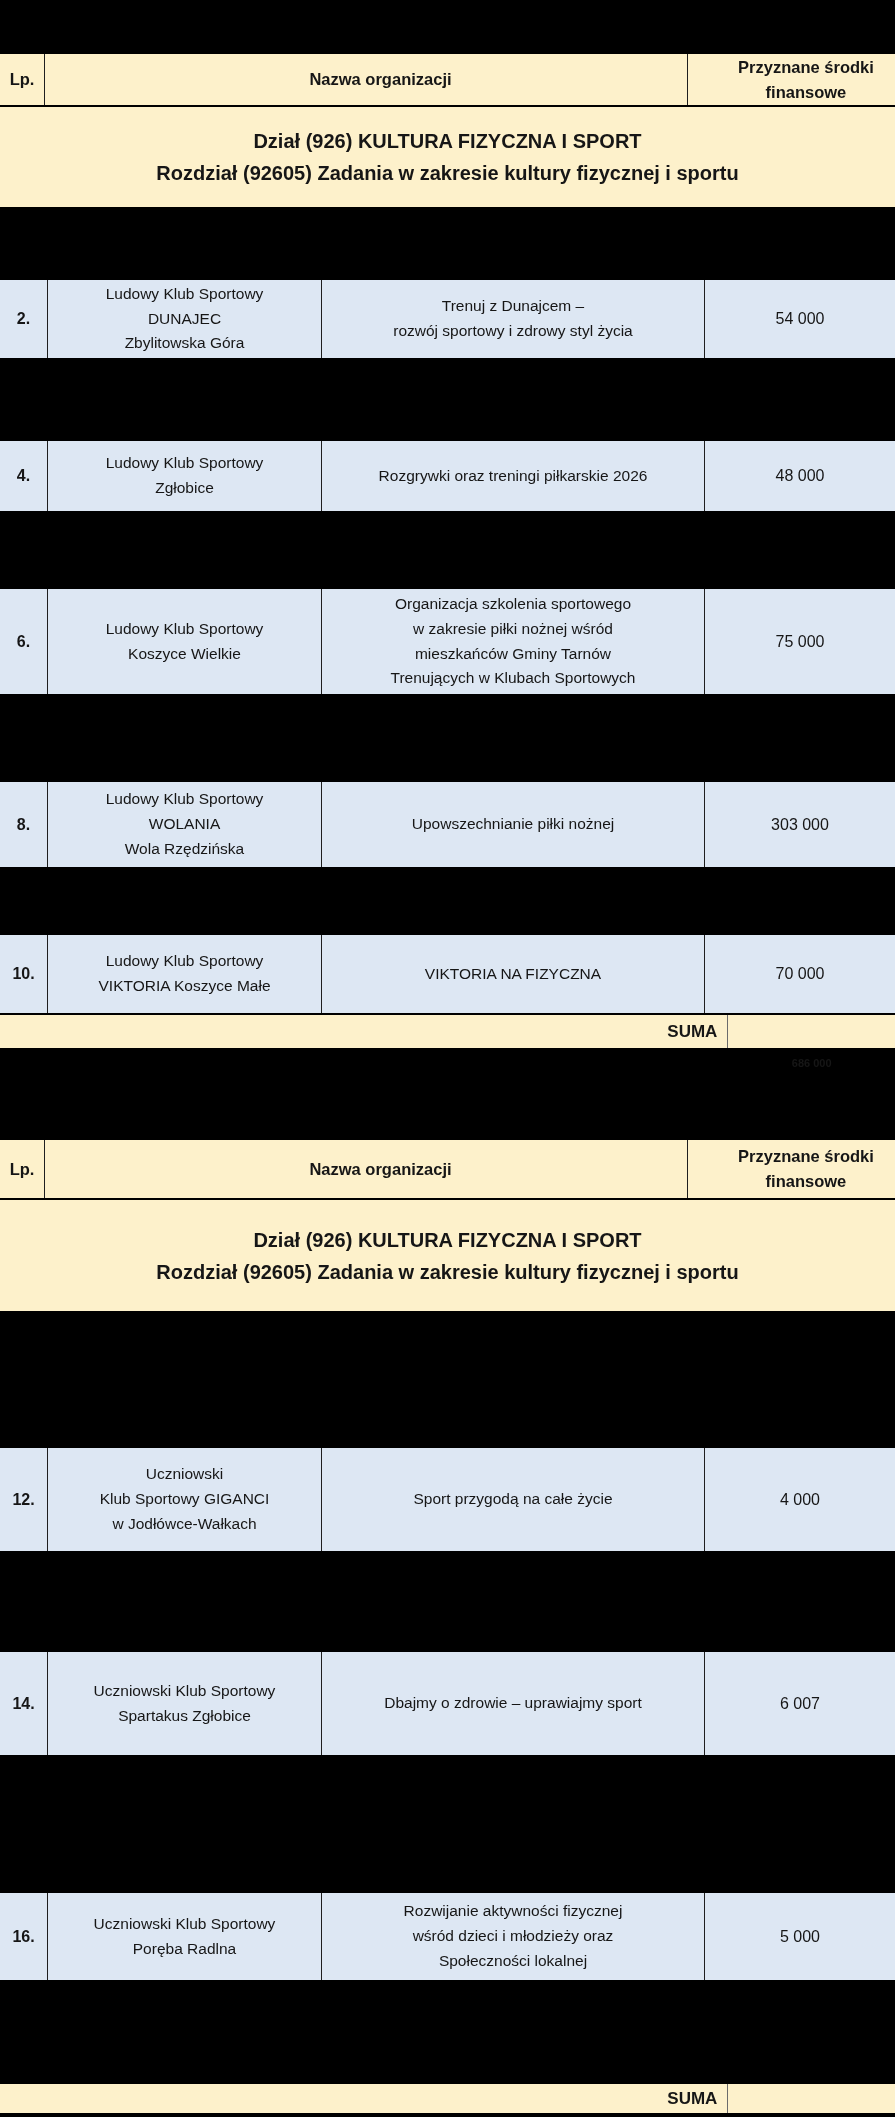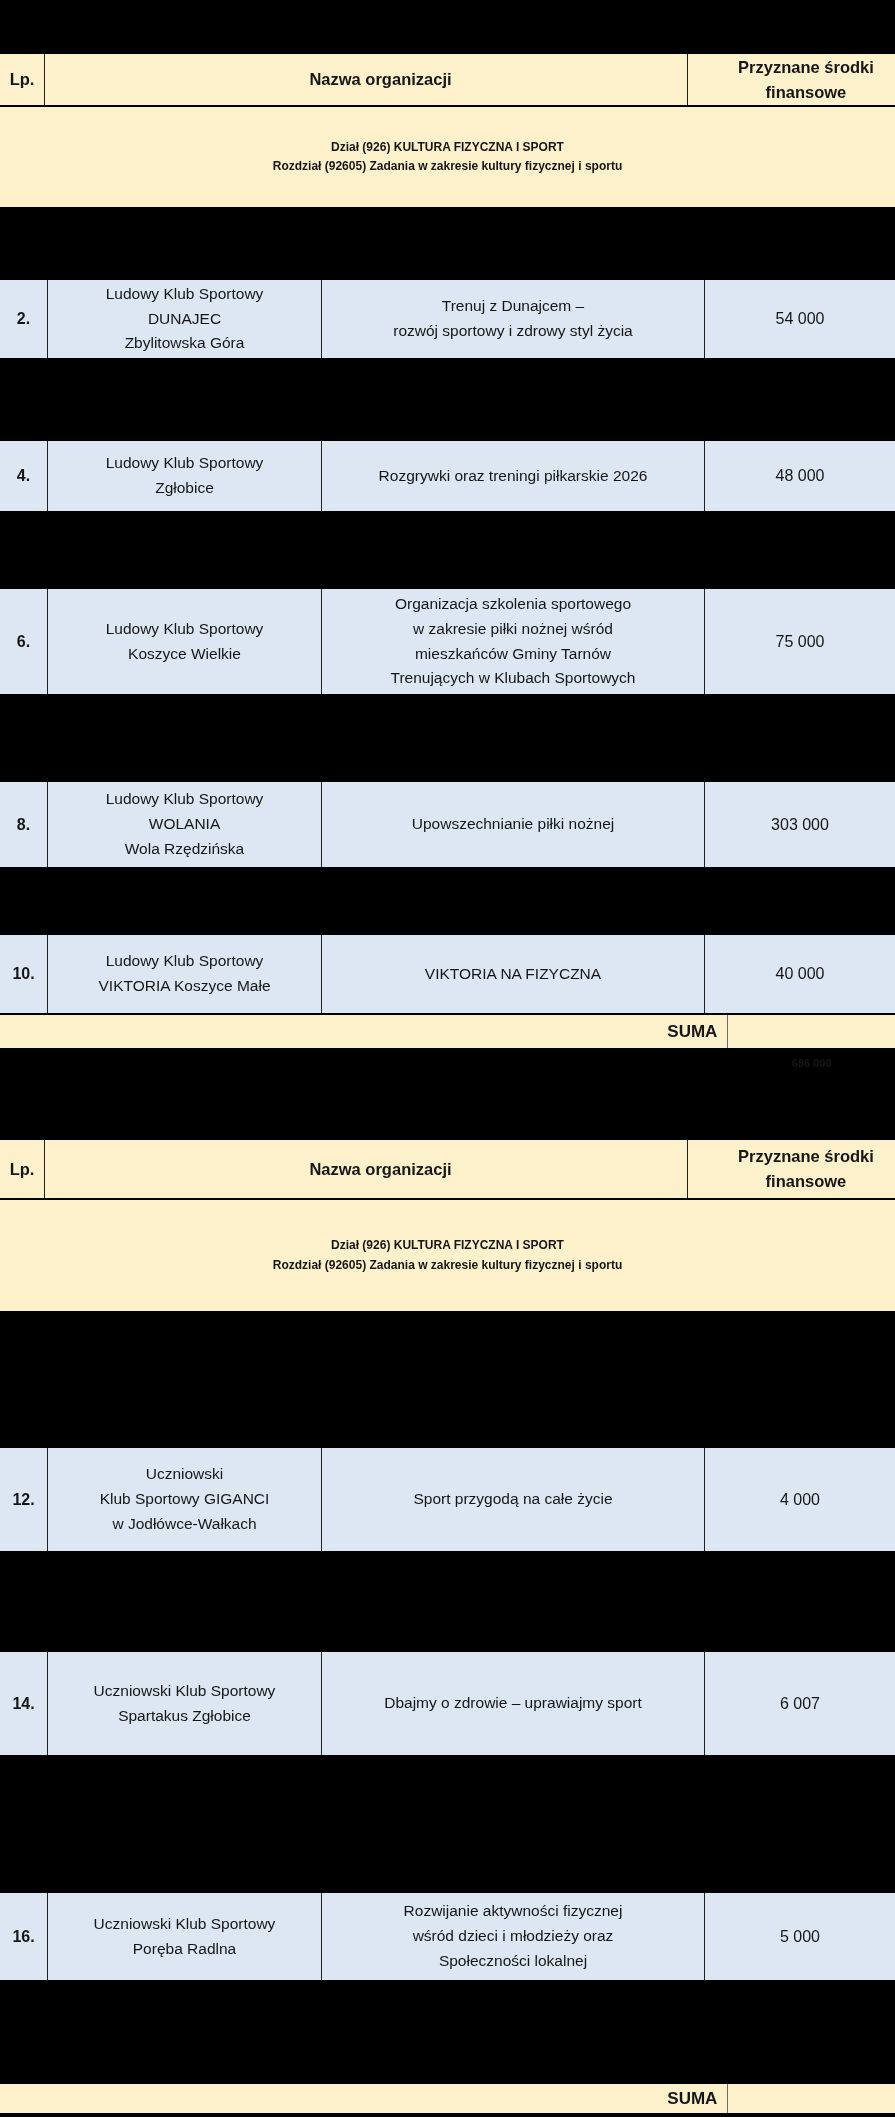--- a/index.html
+++ b/index.html
@@ -15,21 +15,21 @@
   .black{background:#000;}
 
   
   .hrow{display:flex;background:#fdf1cb;border-top:2px solid #000;gap:29px;}
   .hrow .cell{font-weight:700;font-size:16.5px;line-height:1.5;}
 
   
   .section{
     display:flex;align-items:center;justify-content:center;
     text-align:center;background:#fdf1cb;border-top:2px solid #000;
-    font-weight:700;font-size:12px;line-height:1.6;white-space:pre-line;
+    font-weight:700;font-size:20px;line-height:1.6;white-space:pre-line;
   }
 
   
   .drow{display:flex;background:#dde7f3;}
 
   .cell{
     display:flex;align-items:center;justify-content:center;
     text-align:center;box-sizing:border-box;
     white-space:pre-line;font-size:15.5px;line-height:1.6;
     padding:2px 6px;
@@ -117,21 +117,21 @@
     <div class="cell col-amt">303 000</div>
   </div>
 
   <div class="seg black" style="height:68px"></div>
 
   <div class="seg drow" style="height:78px">
     <div class="cell vline col-lp">10.</div>
     <div class="cell vline col-org">Ludowy Klub Sportowy
 VIKTORIA Koszyce Małe</div>
     <div class="cell vline col-proj">VIKTORIA NA FIZYCZNA</div>
-    <div class="cell col-amt">40 000</div>
+    <div class="cell col-amt">70 000</div>
   </div>
 
   <div class="seg sumarow" style="height:35px">
     <div class="sum-label">SUMA</div>
     <div class="sum-amt">686 000</div>
   </div>
 
   <div class="seg black" style="height:90px"></div>
 
   <div class="seg hrow" style="height:60px">

